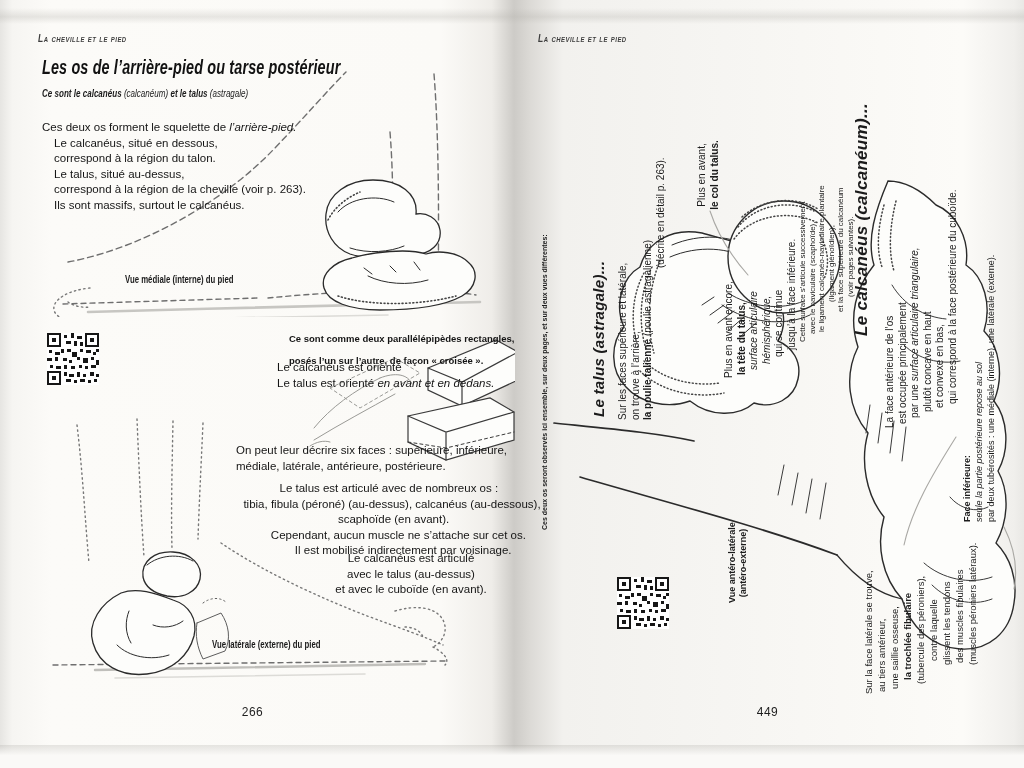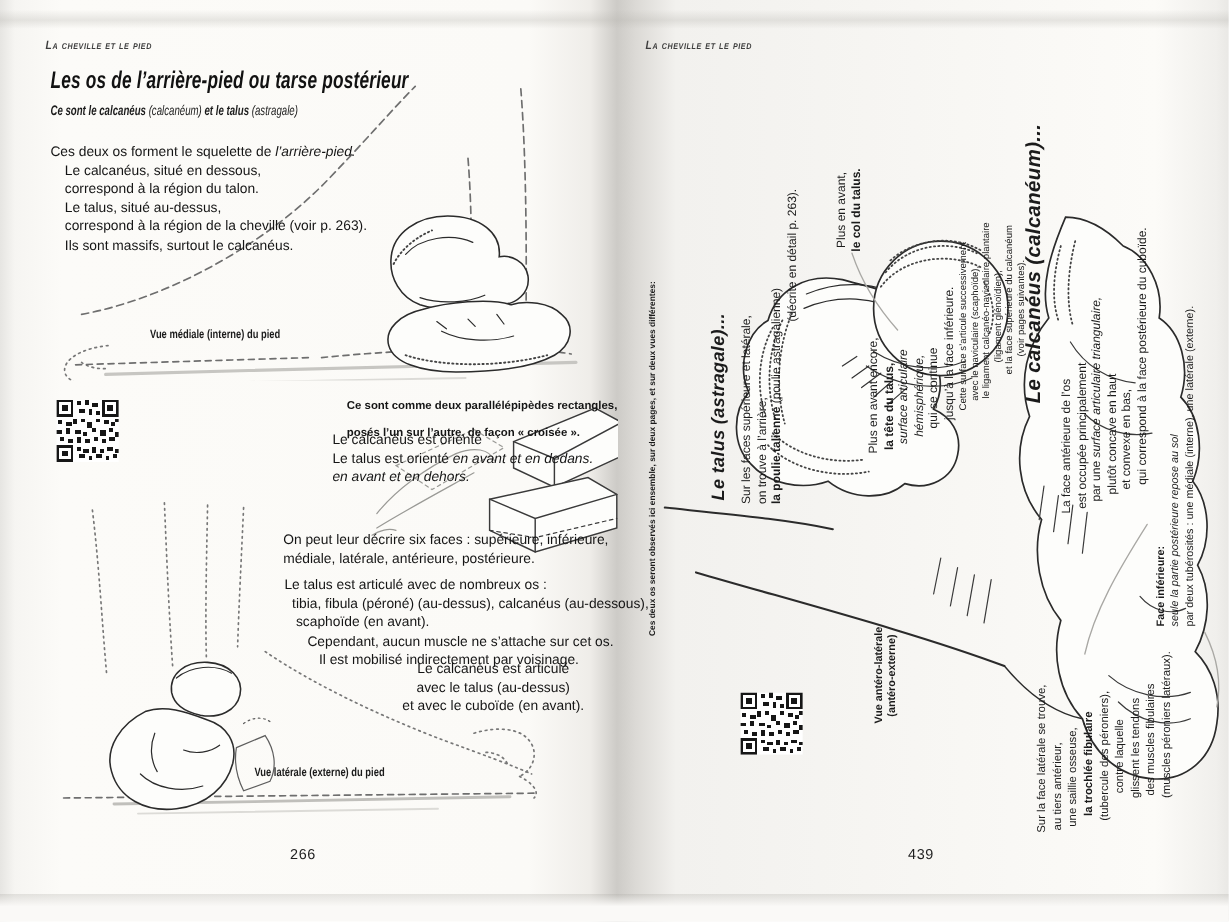--- a/index.html
+++ b/index.html
@@ -15,21 +15,21 @@
     background:linear-gradient(180deg,rgba(160,158,152,.25) 0,rgba(250,249,247,1) 45%);}
   .header{font-size:10px;font-weight:600;font-style:italic;font-variant:small-caps;
     letter-spacing:.6px;color:#3d3d3d;transform:scaleX(.85);transform-origin:0 0;white-space:nowrap;}
   .title{font-size:20px;font-weight:bold;font-style:italic;color:#121212;
     transform:scaleX(.72);transform-origin:0 0;white-space:nowrap;letter-spacing:.2px;}
   .subtitle{font-size:11.5px;font-weight:bold;font-style:italic;transform:scaleX(.7);
     transform-origin:0 0;white-space:nowrap;}
   .subtitle .lt{font-weight:normal;}
   .t11{font-size:11.5px;line-height:15.5px;color:#151515;}
   .t10{font-size:9.5px;line-height:22px;color:#151515;}
-  .pre{white-space:pre;}
+  .pre{white-space:pre;text-align:center;}
   .preline{white-space:pre-line;margin-left:12px;}
   .b{font-weight:bold;}
   .i{font-style:italic;}
   .cap{font-size:10px;font-weight:bold;white-space:nowrap;transform:scaleX(.78);transform-origin:0 0;}
   .pageno{font-size:12px;color:#1e1e1e;text-align:center;letter-spacing:.5px;}
   .rot{transform-origin:0 0;transform:rotate(-90deg);}
   .rl{white-space:nowrap;}
   .rh{font-weight:bold;font-style:italic;white-space:nowrap;letter-spacing:.3px;}
   .rt10{font-size:10px;line-height:12.5px;}
   .rt9{font-size:9.5px;line-height:13px;}
@@ -193,21 +193,20 @@
     <svg class="abs qr" style="left:47px;top:333px" width="52" height="52" viewBox="0 0 33 33">
         <use href="#qr"></use>
       </svg>
 
     <div class="abs t10 preline b" style="left:277px;top:328px;font-weight:600">Ce sont comme deux parallélépipèdes rectangles,
 posés l’un sur l’autre, de façon « croisée ».</div>
 
     <div class="abs t11" style="left:277px;top:360px">
       <div>Le calcanéus est orienté</div>
       <div><span>Le talus est orienté </span><span class="i">en avant et en dedans.</span></div>
-      <div class="i">en avant et en dehors.</div>
     </div>
 
     <div class="abs t11 preline" style="left:224px;top:443px">On peut leur décrire six faces : supérieure, inférieure,
 médiale, latérale, antérieure, postérieure.</div>
 
     <div class="abs t11 pre" style="left:237px;top:481px">Le talus est articulé avec de nombreux os :
   tibia, fibula (péroné) (au-dessus), calcanéus (au-dessous),
    scaphoïde (en avant).
       Cependant, aucun muscle ne s’attache sur cet os.
          Il est mobilisé indirectement par voisinage.</div>
@@ -337,18 +336,18 @@
 
     <div class="abs rot ctr" style="left:727px;top:603px;width:80px;font-size:9px;line-height:11px;font-weight:600">
       <div class="rl">Vue antéro-latérale</div>
       <div class="rl">(antéro-externe)</div>
     </div>
 
     <svg class="abs qr" style="left:617px;top:577px" width="52" height="52" viewBox="0 0 33 33">
         <use href="#qr"></use>
       </svg>
 
-    <div class="abs pageno" style="left:519px;top:705px;width:497px">439</div>
+    <div class="abs pageno" style="left:519px;top:705px;width:497px">449</div>
   </div>
 
   <div class="abs shade-top"></div>
   <div class="abs shade-bottom"></div>
 </div>
 
 </body></html>

